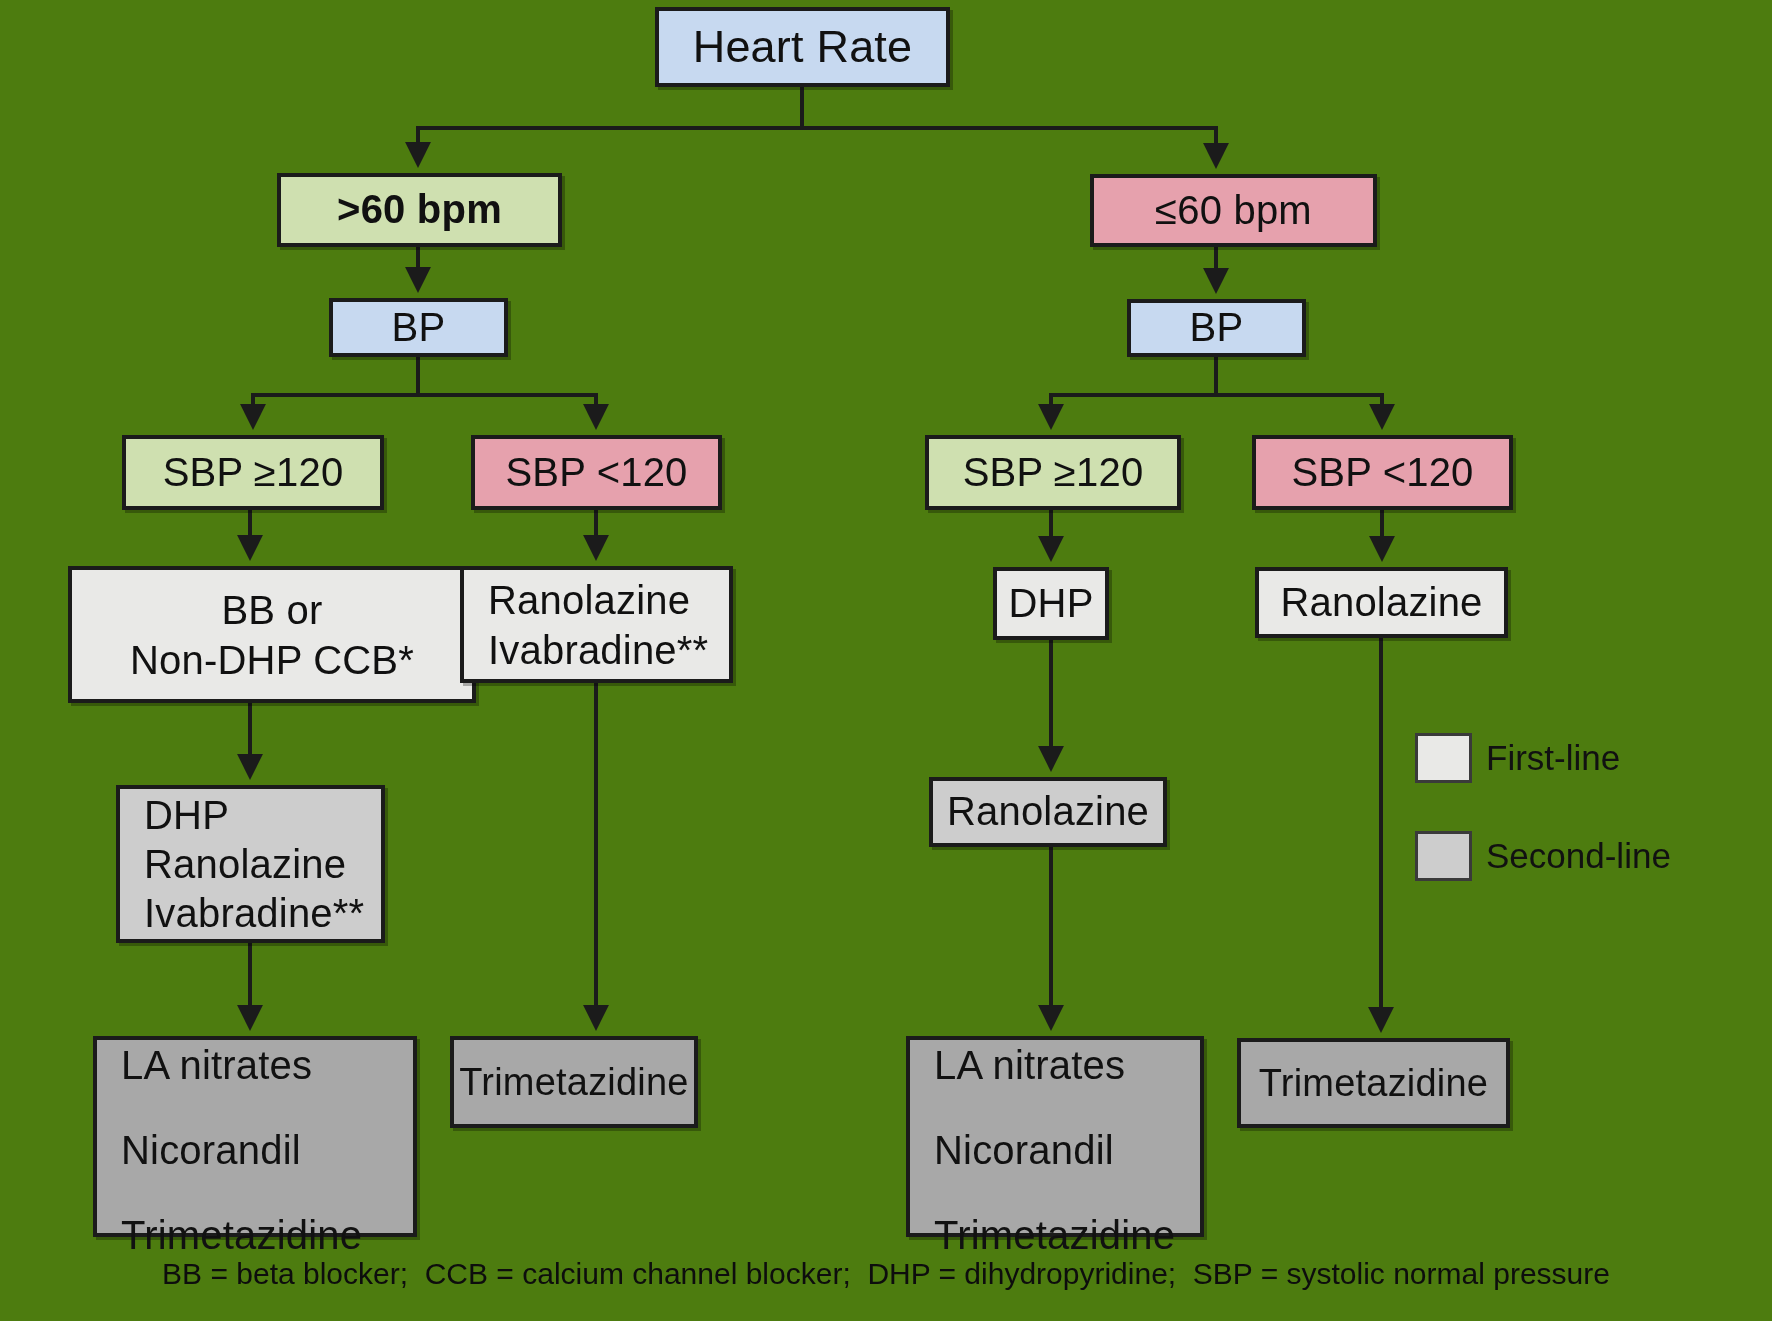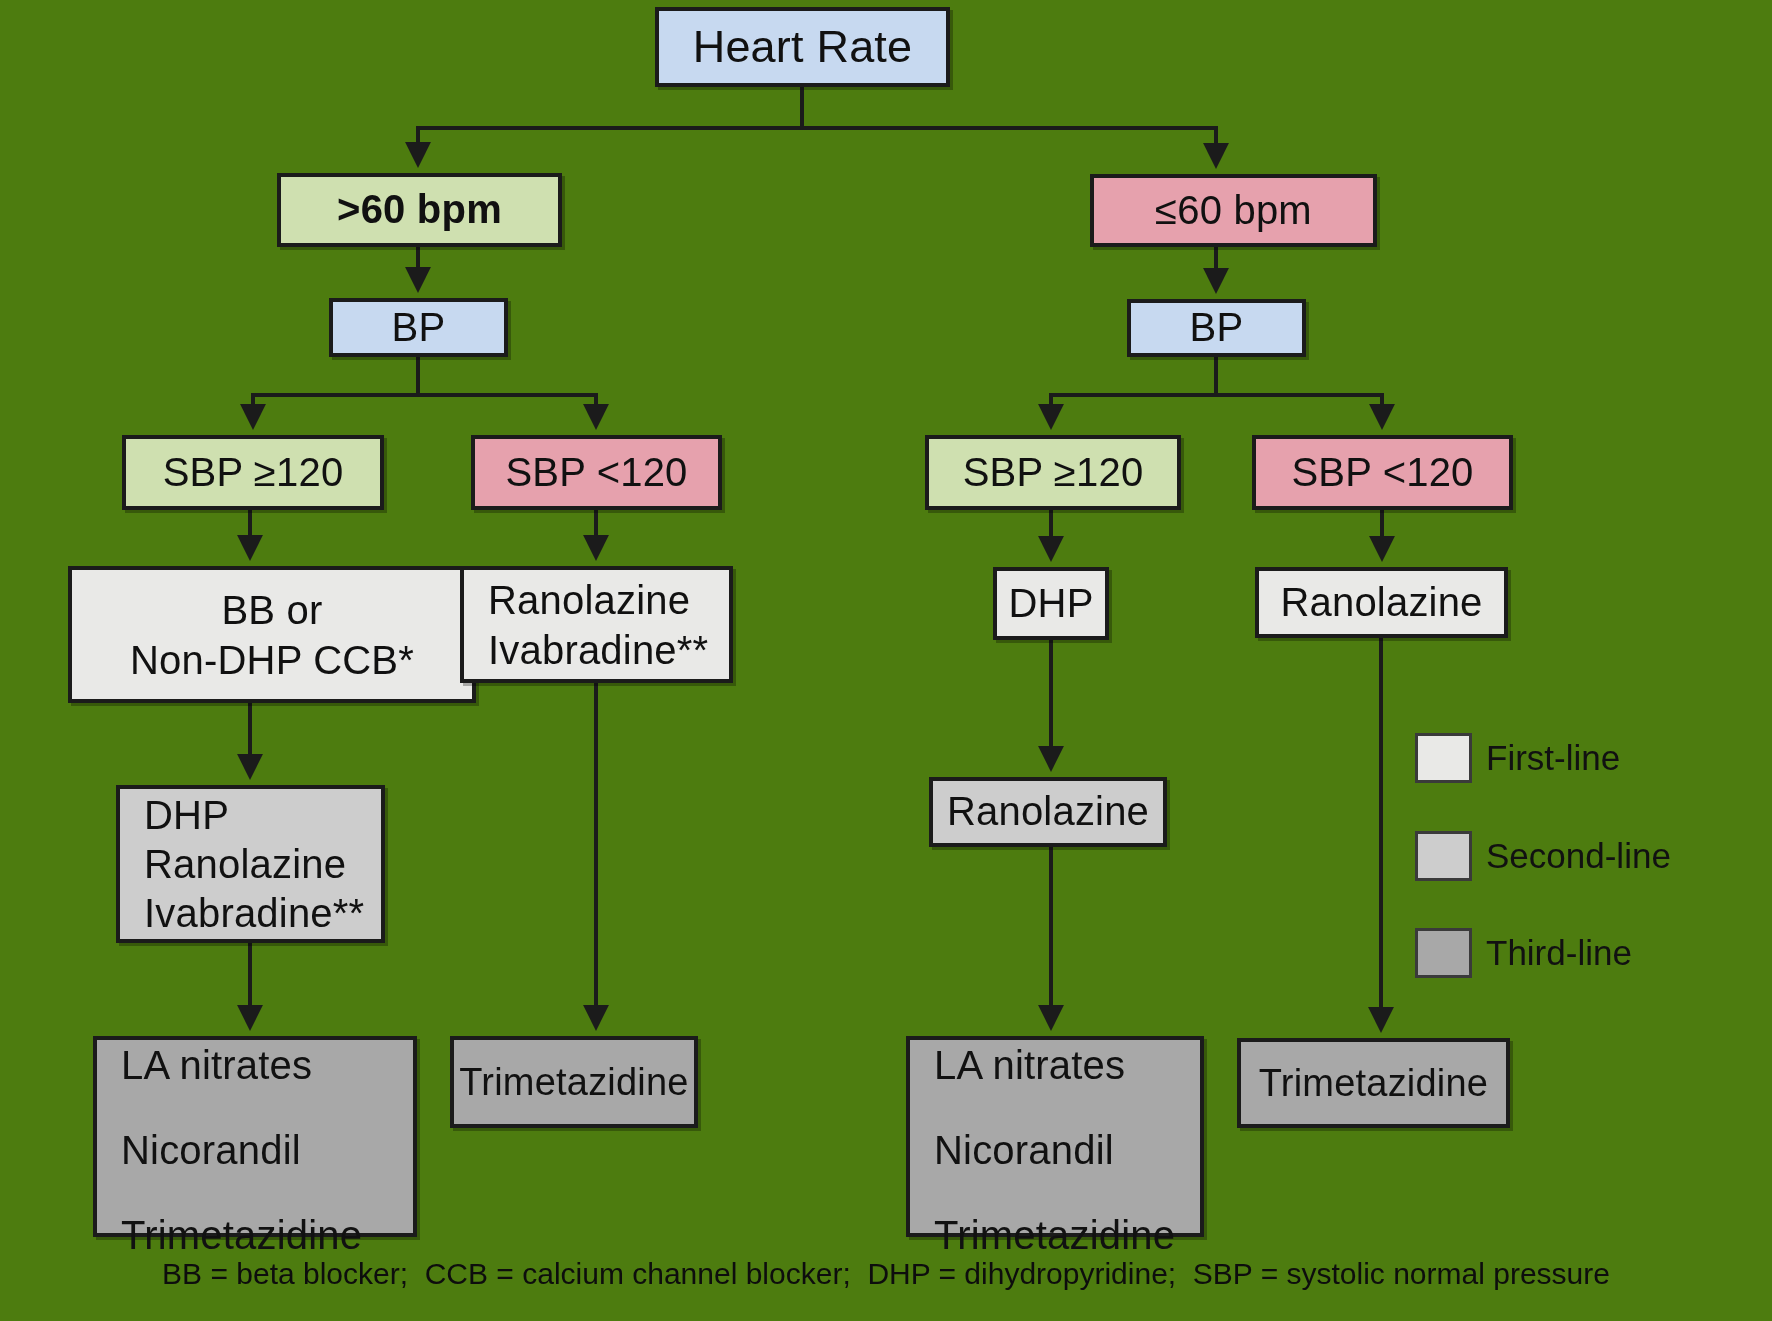--- a/index.html
+++ b/index.html
@@ -161,20 +161,16 @@
   </div>
 
   <div class="legend-row" style="left:1415px;top:733px;height:50px">
     <span class="legend-swatch" style="background-color: rgb(233, 233, 231);"></span>
     <span class="legend-label">First-line</span>
   </div>
   <div class="legend-row" style="left:1415px;top:831px;height:50px">
     <span class="legend-swatch" style="background-color: rgb(205, 205, 205);"></span>
     <span class="legend-label">Second-line</span>
   </div>
-  <div class="legend-row" style="left:1415px;top:928px;height:50px">
-    <span class="legend-swatch" style="background-color: rgb(168, 168, 168);"></span>
-    <span class="legend-label">Third-line</span>
-  </div>
 
   <div class="footnote" style="top:1257px">BB = beta blocker;  CCB = calcium channel blocker;  DHP = dihydropyridine;  SBP = systolic normal pressure</div>
 
 </div>
 
 </body></html>

